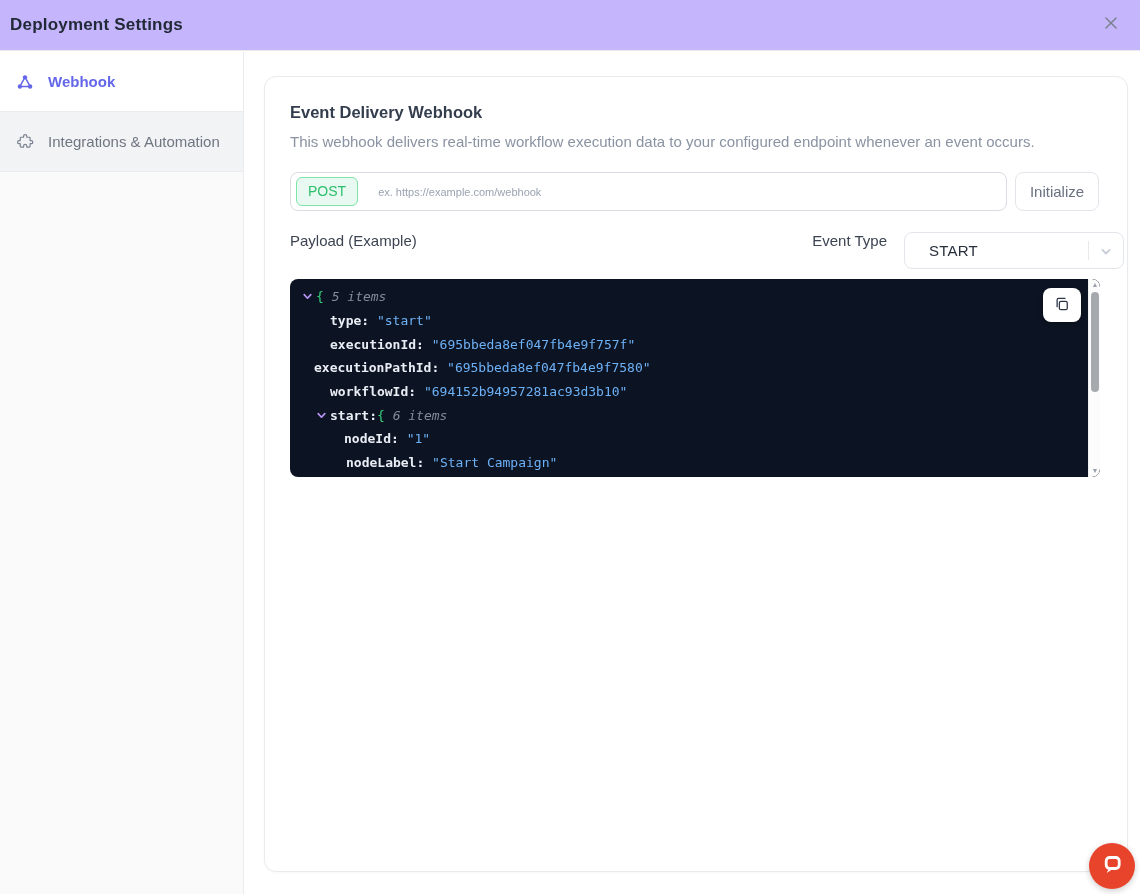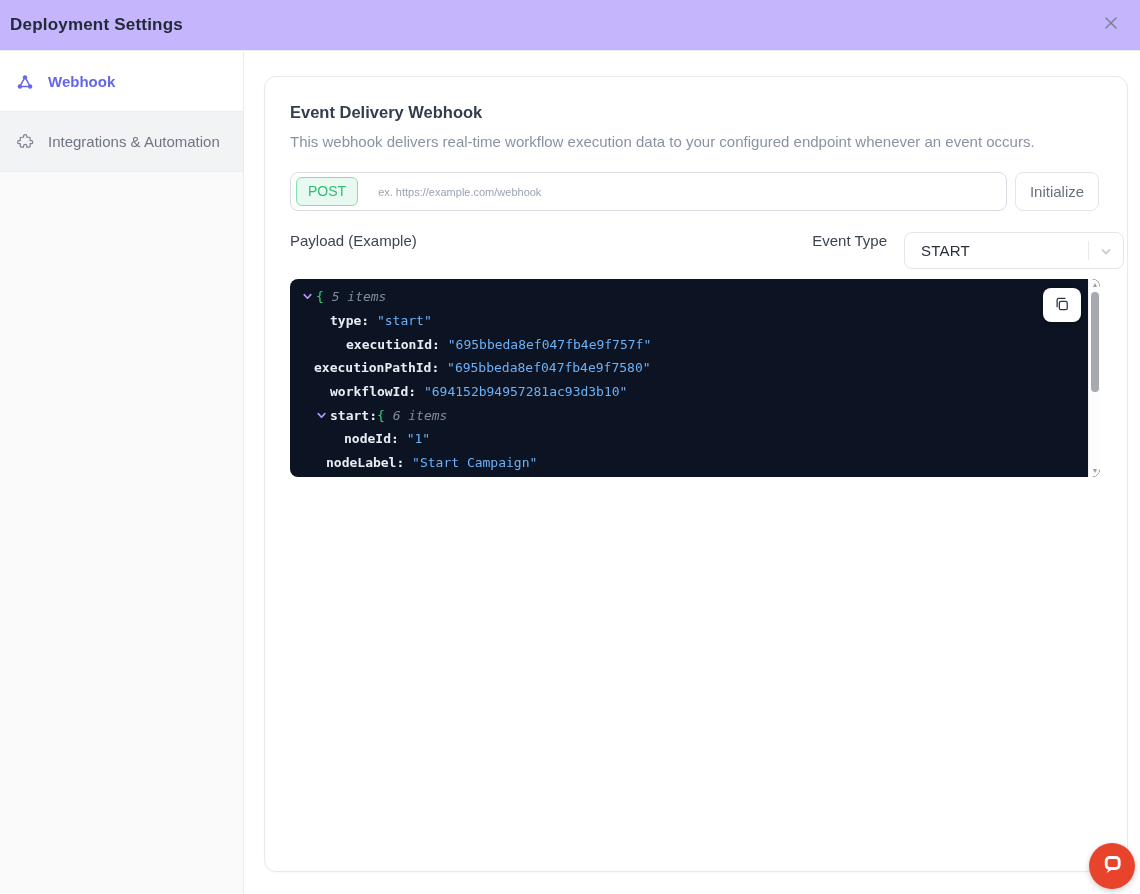--- a/index.html
+++ b/index.html
@@ -38,21 +38,21 @@
   .url-input::placeholder { color:#9aa3b1; }
   .init-btn { width:84px; height:39px; background:#fff; border:1px solid #e2e5ea; border-radius:8px;
               font-size:15px; color:#697180; cursor:pointer; font-family:"Liberation Sans",sans-serif; }
 
   .payload-row { position:absolute; left:25px; top:155px; width:834px; height:37px;
                  display:flex; align-items:flex-start; }
   .payload-label { font-size:15px; color:#3c4452; }
   .event-type-label { margin-left:auto; font-size:15px; color:#3c4452; margin-right:17px; }
   .select { width:220px; height:37px; border:1px solid #e3e6ea; border-radius:8px; background:#fff;
             display:flex; align-items:center; padding-left:16px; cursor:pointer; position:relative; }
-  .select-value { font-size:15px; color:#28303d; letter-spacing:.2px; }
+  .select-value { font-size:15px; color:#28303d; letter-spacing:.2px;margin-left:8px; }
   .select-divider { position:absolute; right:34px; top:8px; bottom:8px; width:1px; background:#e7e9ed; }
   .select-chevron { position:absolute; right:9px; top:11px; }
 
   
   .code-block { position:absolute; left:25px; top:202px; width:810px; height:198px; background:#0c1322;
                 border-radius:8px; overflow:hidden; }
   .code-lines { padding:6px 0 0 0; font-family:"DejaVu Sans Mono", monospace; font-size:13px; }
   .code-line { height:23.7px; display:flex; align-items:center; white-space:pre; }
   .code-chevron { display:inline-flex; width:14px; align-items:center; cursor:pointer; }
   .tok-key   { color:#e9eef5; font-weight:700; }
@@ -140,28 +140,28 @@
       </span>
     </div>
   </div>
 
   <div class="code-block">
     <div class="code-lines">
         <div class="code-line" style="padding-left: 12px;"><span class="code-chevron"><svg width="11" height="11" viewBox="0 0 11 11">
               <polyline points="2.2,3.6 5.5,7.2 8.8,3.6" fill="none" stroke="#b592f3" stroke-width="1.7" stroke-linecap="round" stroke-linejoin="round"></polyline>
             </svg></span><span class="tok-brace">{ </span><span class="tok-meta">5 items</span></div>
         <div class="code-line" style="padding-left: 40px;"><span class="tok-key">type: </span><span class="tok-str">"start"</span></div>
-        <div class="code-line" style="padding-left: 56px;"><span class="tok-key">executionId: </span><span class="tok-str">"695bbeda8ef047fb4e9f757f"</span></div>
+        <div class="code-line" style="padding-left: 40px;"><span class="tok-key">executionId: </span><span class="tok-str">"695bbeda8ef047fb4e9f757f"</span></div>
         <div class="code-line" style="padding-left: 24px; text-align: right;"><span class="tok-key">executionPathId: </span><span class="tok-str">"695bbeda8ef047fb4e9f7580"</span></div>
         <div class="code-line" style="padding-left: 40px;"><span class="tok-key">workflowId: </span><span class="tok-str">"694152b94957281ac93d3b10"</span></div>
         <div class="code-line" style="padding-left: 26px;"><span class="code-chevron"><svg width="11" height="11" viewBox="0 0 11 11">
               <polyline points="2.2,3.6 5.5,7.2 8.8,3.6" fill="none" stroke="#b592f3" stroke-width="1.7" stroke-linecap="round" stroke-linejoin="round"></polyline>
             </svg></span><span class="tok-key">start:</span><span class="tok-brace">{ </span><span class="tok-meta">6 items</span></div>
         <div class="code-line" style="padding-left: 54px;"><span class="tok-key">nodeId: </span><span class="tok-str">"1"</span></div>
-        <div class="code-line" style="padding-left: 36px;"><span class="tok-key">nodeLabel: </span><span class="tok-str">"Start Campaign"</span></div>
+        <div class="code-line" style="padding-left: 36px; margin-left: 20px;"><span class="tok-key">nodeLabel: </span><span class="tok-str">"Start Campaign"</span></div>
       </div>
     <button class="copy-btn">
       <span>
         <svg width="18" height="18" viewBox="0 0 24 24" fill="none" stroke="#2c3546" stroke-width="1.7" stroke-linejoin="round">
           <rect x="8.5" y="8.5" width="10.5" height="11" rx="2"></rect>
           <path d="M5.5 15.5 V6.5 a2 2 0 0 1 2 -2 h8.5" stroke-linecap="round"></path>
         </svg>
       </span>
     </button>
     <div class="code-scrollbar">

